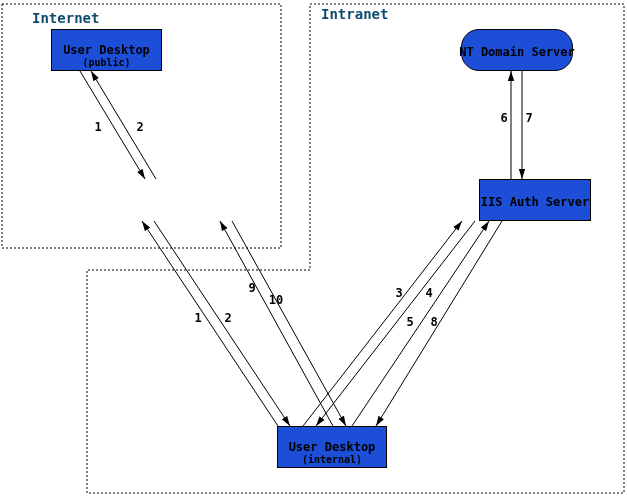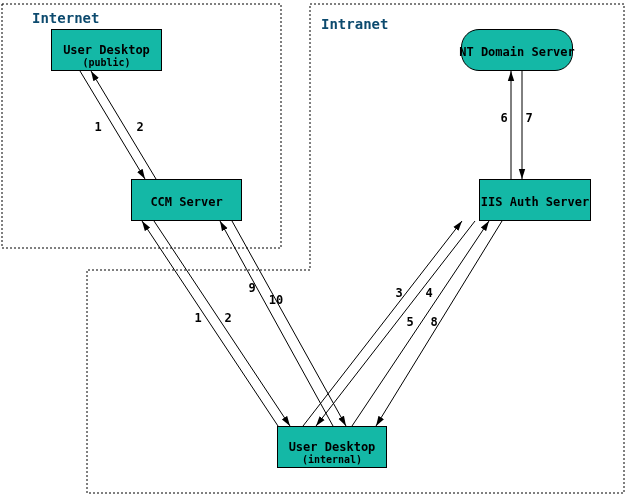--- a/index.html
+++ b/index.html
@@ -22,27 +22,27 @@
     width: 627px;
     height: 497px;
   }
   .region-label {
     position: absolute;
     font: bold 14px "DejaVu Sans Mono", monospace;
     color: #0c4a6e;
     white-space: nowrap;
   }
   #label-internet { left: 32px; top: 10px; }
-  #label-intranet { left: 321px; top: 16px; }
+  #label-intranet { left: 321px; top: 6px; }
 
   .node {
     position: absolute;
     box-sizing: border-box;
     border: 1px solid #000000;
-    background: #14b8a6;
+    background: #1d4ed8;
     display: flex;
     flex-direction: column;
     align-items: center;
     color: #000000;
     text-align: center;
   }
   .node.one-line { justify-content: center; padding-top: 5px; }
   .node.two-line { justify-content: flex-end; padding-bottom: 2px; }
   .node-label {
     font: bold 12px "DejaVu Sans Mono", monospace;
@@ -105,23 +105,20 @@
 
   <div class="node two-line" id="node-user-desktop-public">
     <div class="node-label">User Desktop</div>
     <div class="node-sublabel">(public)</div>
   </div>
 
   <div class="node one-line" id="node-nt-domain-server">
     <div class="node-label">NT Domain Server</div>
   </div>
 
-  <div class="node one-line" id="node-ccm-server">
-    <div class="node-label">CCM Server</div>
-  </div>
 
   <div class="node one-line" id="node-iis-auth-server">
     <div class="node-label">IIS Auth Server</div>
   </div>
 
   <div class="node two-line" id="node-user-desktop-internal">
     <div class="node-label">User Desktop</div>
     <div class="node-sublabel">(internal)</div>
   </div>
 

